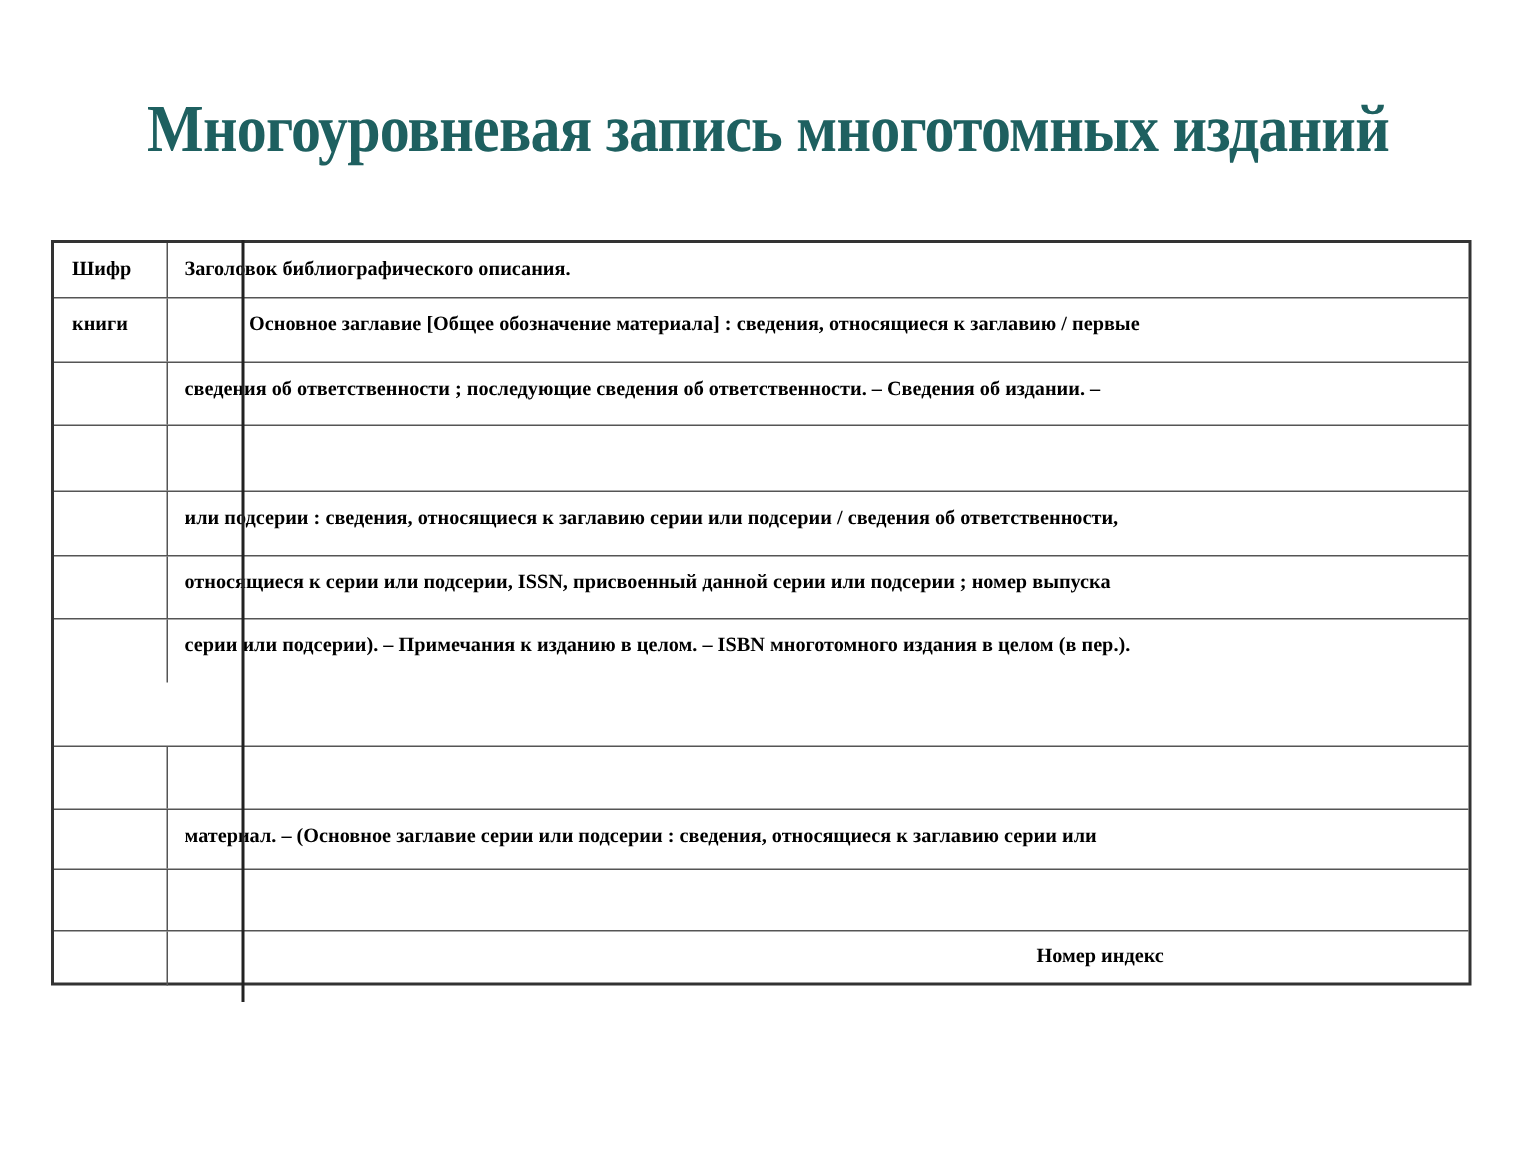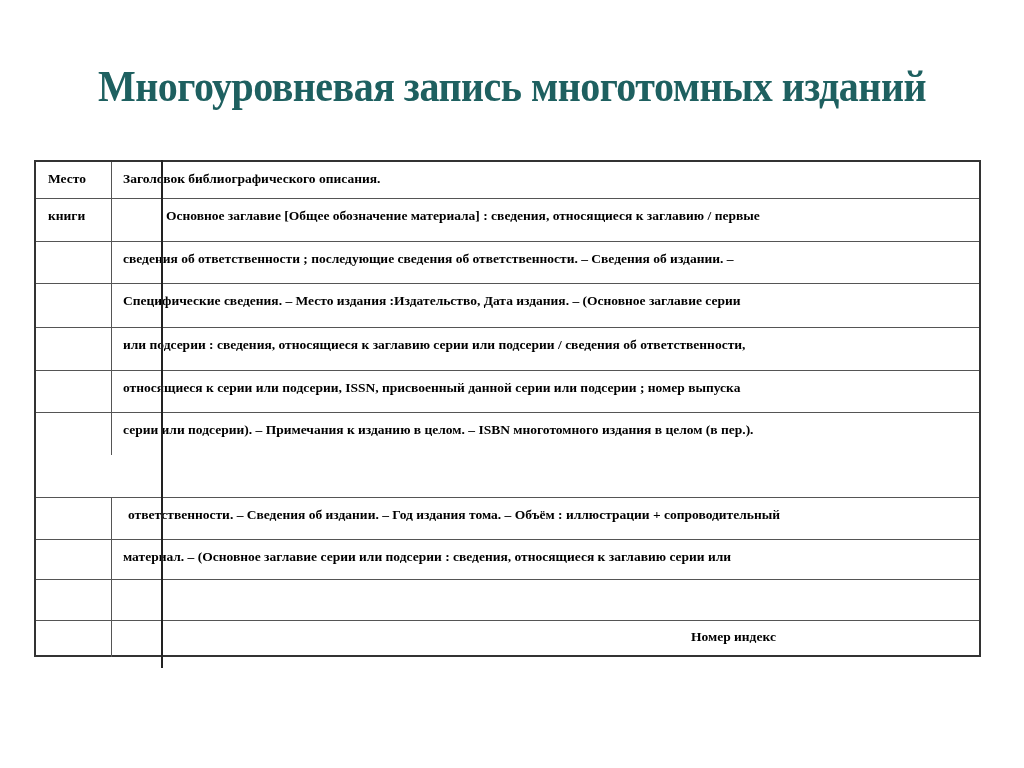--- a/index.html
+++ b/index.html
@@ -18,53 +18,51 @@
   .vline { position: absolute; left: 161px; top: 160px; width: 2px; height: 508px; background: #222; }
 </style>
 </head>
 <body>
 
 <div class="title">Многоуровневая запись многотомных изданий</div>
 
 <div class="table">
   <div class="row first" style="top:0;height:36px">
     <div class="col1">
-        <span class="code-text">Место</span>
+        <span class="code-text">Шифр</span>
       </div>
     <span class="cell-text" style="left:87px">Заголовок библиографического описания.</span>
   </div>
   <div class="row" style="top:36px;height:43px">
     <div class="col1">
         <span class="code-text">книги</span>
       </div>
     <span class="cell-text" style="left:130px">Основное заглавие [Общее обозначение материала] : сведения, относящиеся к заглавию / первые</span>
   </div>
   <div class="row" style="top:79px;height:42px">
     <div class="col1"></div>
     <span class="cell-text" style="left:87px">сведения об ответственности ; последующие сведения об ответственности. – Сведения об издании. –</span>
   </div>
   <div class="row" style="top:121px;height:44px">
     <div class="col1"></div>
-    <span class="cell-text" style="left:87px">Специфические сведения. –  Место издания :Издательство, Дата издания. –  (Основное заглавие серии</span>
   </div>
   <div class="row" style="top:165px;height:43px">
     <div class="col1"></div>
     <span class="cell-text" style="left:87px">или подсерии : сведения, относящиеся к заглавию серии или подсерии  /  сведения об ответственности,</span>
   </div>
   <div class="row" style="top:208px;height:42px">
     <div class="col1"></div>
     <span class="cell-text" style="left:87px">относящиеся к серии или  подсерии, ISSN, присвоенный данной серии или подсерии ; номер выпуска</span>
   </div>
   <div class="row" style="top:250px;height:43px">
     <div class="col1"></div>
     <span class="cell-text" style="left:87px">серии или подсерии). – Примечания к изданию в целом. –  ISBN многотомного  издания в целом (в пер.).</span>
   </div>
   <div class="row" style="top:335px;height:42px">
     <div class="col1"></div>
-    <span class="cell-text" style="left:92px">ответственности. – Сведения об издании. –  Год издания тома. – Объём : иллюстрации  + сопроводительный</span>
   </div>
   <div class="row" style="top:377px;height:40px">
     <div class="col1"></div>
     <span class="cell-text" style="left:87px">материал.  – (Основное заглавие серии или подсерии : сведения, относящиеся к заглавию серии или</span>
   </div>
   <div class="row" style="top:417px;height:41px">
     <div class="col1"></div>
   </div>
   <div class="row" style="top:458px;height:37px">
     <div class="col1"></div>

